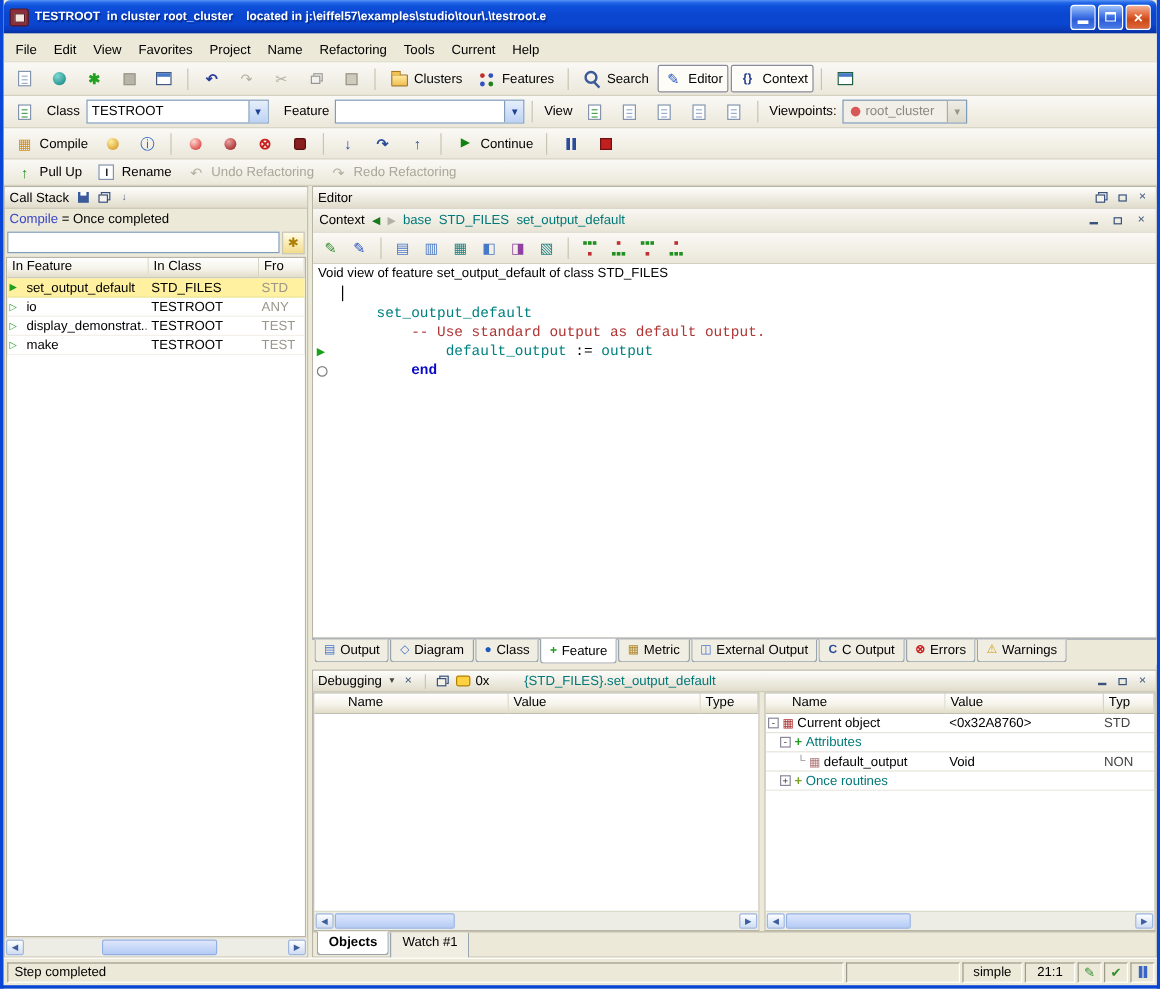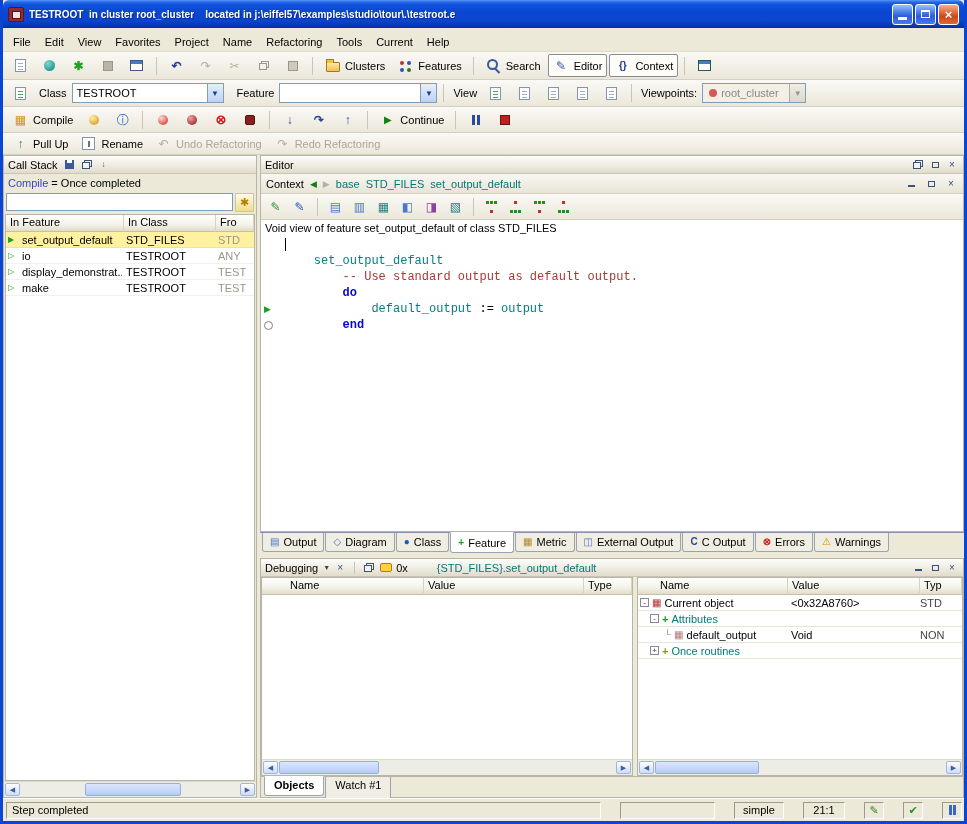--- a/index.html
+++ b/index.html
@@ -157,21 +157,21 @@
   .plusolive{color:#7ba020;font-weight:bold;font-size:11px}
   .teal{color:#007878}
   .elbow{color:#909090;font-size:10px}
   .ind1{padding-left:12px}.ind2{padding-left:26px}
   .dfill{flex:1;background:#fff}
   .dbg-tabs{height:21px;flex:0 0 21px;display:flex;align-items:flex-start;gap:1px;padding:0 3px;background:#ece9d8;border-top:1px solid #b9b5a6}
   .dtab{height:35px;padding:2px 9px;background:#f0eee3;border:1px solid #9aa4b0;border-top:none;border-radius:0 0 3px 3px;white-space:nowrap}
   .dtab.selected{background:#fff;height:20px;font-weight:bold;border-top:1px solid #fff;margin-top:-1px}
 
   
-  .statusbar{height:23px;flex:0 0 23px;display:flex;align-items:center;gap:19px;padding:2px 2px 2px 3px;background:#ece9d8;border-top:1px solid #fff}
+  .statusbar{height:23px;flex:0 0 23px;display:flex;align-items:center;gap:2px;padding:2px 2px 2px 3px;background:#ece9d8;border-top:1px solid #fff}
   .st-cell{height:17px;border:1px solid;border-color:#9d9a8b #fff #fff #9d9a8b;display:flex;align-items:center;padding:0 5px;white-space:nowrap;overflow:hidden}
   .st-msg{flex:1}
   .st-progress{width:95px;flex:0 0 95px}
   .st-mode{width:50px;flex:0 0 50px;justify-content:center}
   .st-pos{width:42px;flex:0 0 42px;justify-content:center}
   .st-icon{width:20px;flex:0 0 20px;justify-content:center;padding:0}
   .bluebars{display:flex;gap:1px}
   .bluebars i{width:3px;height:10px;background:#3a66c8;display:block}
 </style>
 </head>
@@ -579,24 +579,20 @@
             </div>
           <div class="cline">
               <span class="gut"></span>
               <span class="ctext tok-id">    set_output_default</span>
             </div>
           <div class="cline">
               <span class="gut"></span>
               <span class="ctext tok-cm">        -- Use standard output as default output.</span>
             </div>
           <div class="cline">
-              <span class="gut"></span>
-              <span class="ctext tok-kw">        do</span>
-            </div>
-          <div class="cline">
               <span class="gut">
                 <span class="execmark">▶</span>
               </span>
               <span class="ctext tok-id">            default_output</span>
               <span class="ctext tok-op"> := </span>
               <span class="ctext tok-id">output</span>
             </div>
           <div class="cline">
               <span class="gut">
                 <span class="bpcircle"></span>

